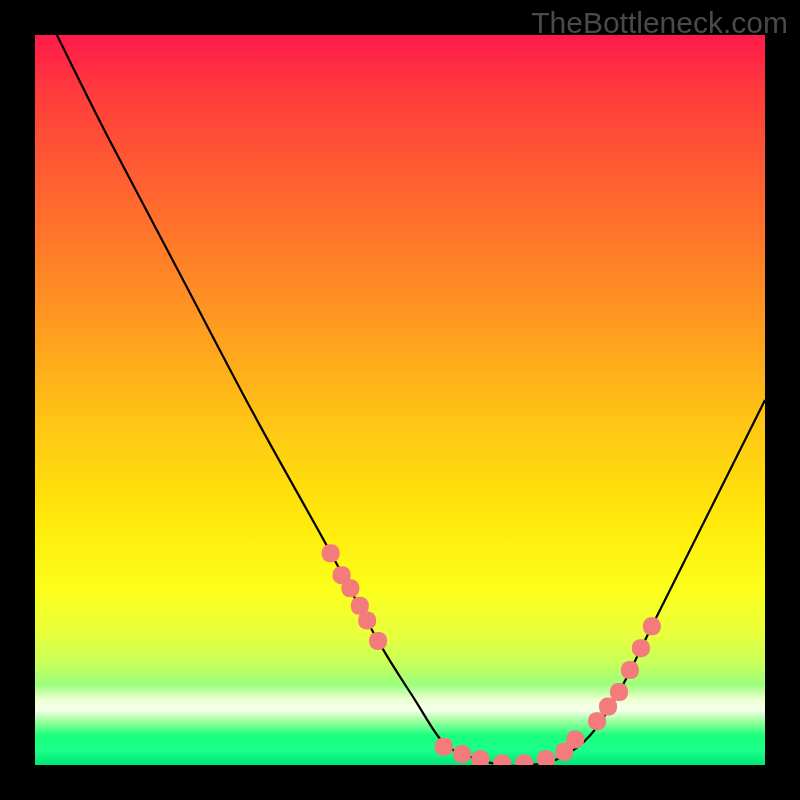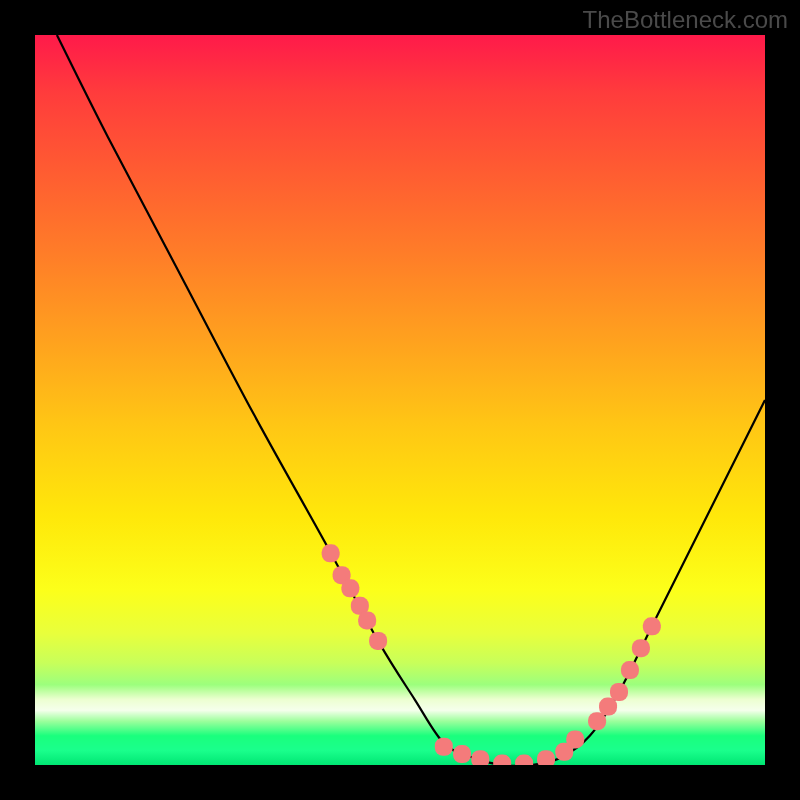--- a/index.html
+++ b/index.html
@@ -15,21 +15,21 @@
     position: relative;
     width: 800px;
     height: 800px;
     background: #000;
   }
   .watermark {
     position: absolute;
     top: 6px;
     right: 12px;
     color: #4a4a4a;
-    font-size: 24px;
+    font-size: 30px;
     font-weight: 500;
     z-index: 10;
   }
   .plot-area {
     position: absolute;
     left: 35px;
     top: 35px;
     width: 730px;
     height: 730px;
   }

